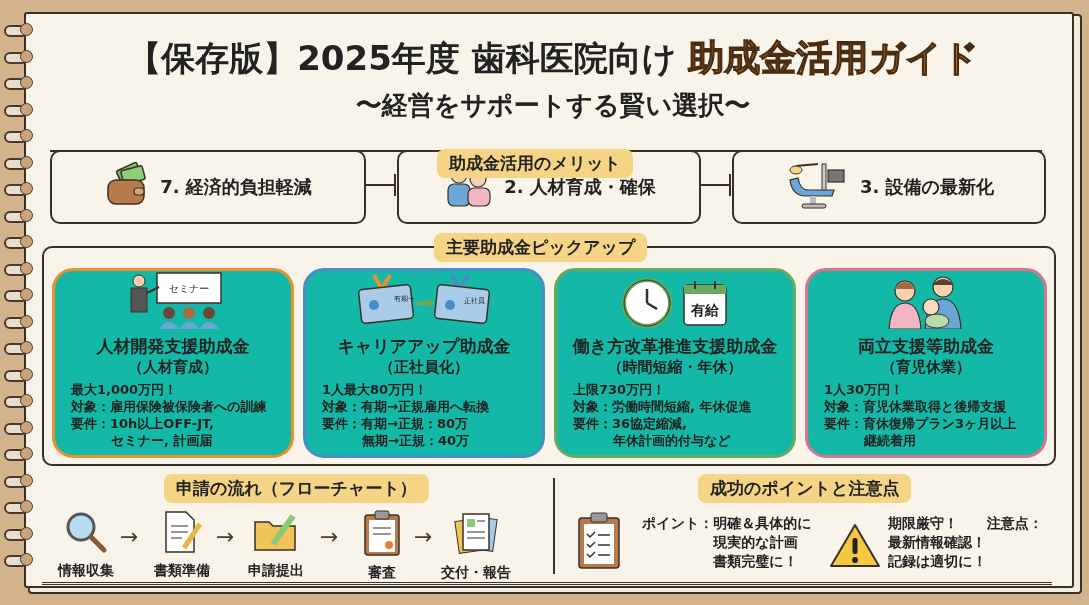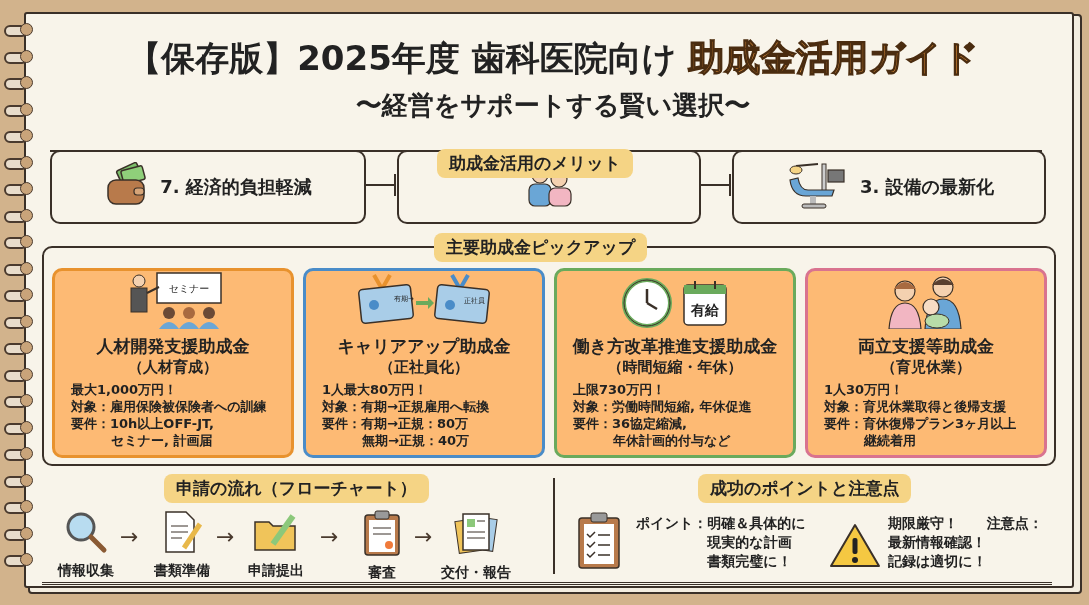--- a/index.html
+++ b/index.html
@@ -51,21 +51,21 @@
   .connector { position:absolute; top:184px; height:2px; background:#3a3028; }
   .connector:before, .connector:after { content:""; position:absolute; top:-10px; width:2px; height:22px; background:#3a3028; }
   .connector:before { left:0; } .connector:after { right:0; }
 
   .pick-frame {
     position:absolute; left:42px; top:246px; width:1010px; height:216px;
     border:2px solid #3a3028; border-radius:10px;
   }
   .card {
     position:absolute; top:268px; width:236px; height:184px;
-    border:3px solid; border-radius:10px; background:#fdba74;
+    border:3px solid; border-radius:21px; background:#14b8a6;
     text-align:center;
   }
   .card .icon-area { height:62px; display:flex; align-items:flex-end; justify-content:center; gap:8px; }
   .card .name { font-size:17px; font-weight:bold; margin-top:2px; white-space:nowrap; }
   .card .sub { font-size:15px; font-weight:bold; }
   .card .details { text-align:left; font-size:13px; font-weight:bold; padding-left:16px; line-height:17px; margin-top:4px; white-space:nowrap; }
   .card .indent { padding-left:40px; }
 
   .bottom-frame {
     position:absolute; left:42px; top:472px; width:1010px; height:110px;
@@ -198,20 +198,21 @@
   <span>
     <svg width="52" height="46" viewBox="0 0 52 46">
       <circle cx="17" cy="13" r="8" fill="#f4d1b0" stroke="#3a3028" stroke-width="1.2"></circle>
       <path d="M9 11 Q17 2 25 11" fill="#5a4030"></path>
       <rect x="6" y="22" width="22" height="22" rx="6" fill="#6aa6d6" stroke="#3a3028" stroke-width="1.2"></rect>
       <circle cx="36" cy="17" r="8" fill="#f4d1b0" stroke="#3a3028" stroke-width="1.2"></circle>
       <path d="M28 16 Q36 5 44 16" fill="#c88a58"></path>
       <rect x="26" y="26" width="22" height="18" rx="6" fill="#f2b6c2" stroke="#3a3028" stroke-width="1.2"></rect>
     </svg>
   </span>
+  <span>2. 人材育成・確保</span>
 </div>
 <div class="connector" style="left:699px; width:32px;"></div>
 <div class="merit" style="left:732px; width:310px;">
   <span>
     <svg width="66" height="50" viewBox="0 0 66 50">
       <rect x="38" y="4" width="4" height="30" fill="#ccc" stroke="#3a3028" stroke-width="1"></rect>
       <rect x="44" y="10" width="16" height="12" fill="#777" stroke="#3a3028" stroke-width="1.2"></rect>
       <path d="M12 6 L34 4" stroke="#3a3028" stroke-width="2"></path>
       <ellipse cx="12" cy="10" rx="6" ry="4" fill="#f5d485" stroke="#3a3028" stroke-width="1"></ellipse>
       <path d="M6 20 Q8 36 22 36 L48 36 L50 30 L24 30 Q16 30 14 18 Z" fill="#6aa6d6" stroke="#3a3028" stroke-width="1.2"></path>
@@ -410,21 +411,21 @@
       <rect x="8" y="12" width="30" height="40" fill="#fff"></rect>
       <rect x="15" y="1" width="16" height="9" rx="2" fill="#999" stroke="#3a3028"></rect>
       <path d="M11 22 l3 3 l5 -5" stroke="#3a3028" fill="none" stroke-width="1.5"></path>
         <line x1="22" y1="23" x2="34" y2="23" stroke="#3a3028" stroke-width="1.5"></line>
       <path d="M11 32 l3 3 l5 -5" stroke="#3a3028" fill="none" stroke-width="1.5"></path>
         <line x1="22" y1="33" x2="34" y2="33" stroke="#3a3028" stroke-width="1.5"></line>
       <path d="M11 42 l3 3 l5 -5" stroke="#3a3028" fill="none" stroke-width="1.5"></path>
         <line x1="22" y1="43" x2="34" y2="43" stroke="#3a3028" stroke-width="1.5"></line>
     </svg>
   </span>
-  <div style="position:absolute; left:66px; top:2px; display:flex;justify-content:center;">
+  <div style="position:absolute; left:72px; top:2px; display:flex;justify-content:center;">
     <div class="tip-text">ポイント：</div>
     <div class="tip-text">
       <div>明確＆具体的に</div>
       <div>現実的な計画</div>
       <div>書類完璧に！</div>
     </div>
   </div>
   <span style="position:absolute; left:258px; top:10px;">
     <svg width="54" height="48" viewBox="0 0 54 48">
       <path d="M27 3 L51 44 L3 44 Z" fill="#f5c842" stroke="#3a3028" stroke-width="2" stroke-linejoin="round"></path>

